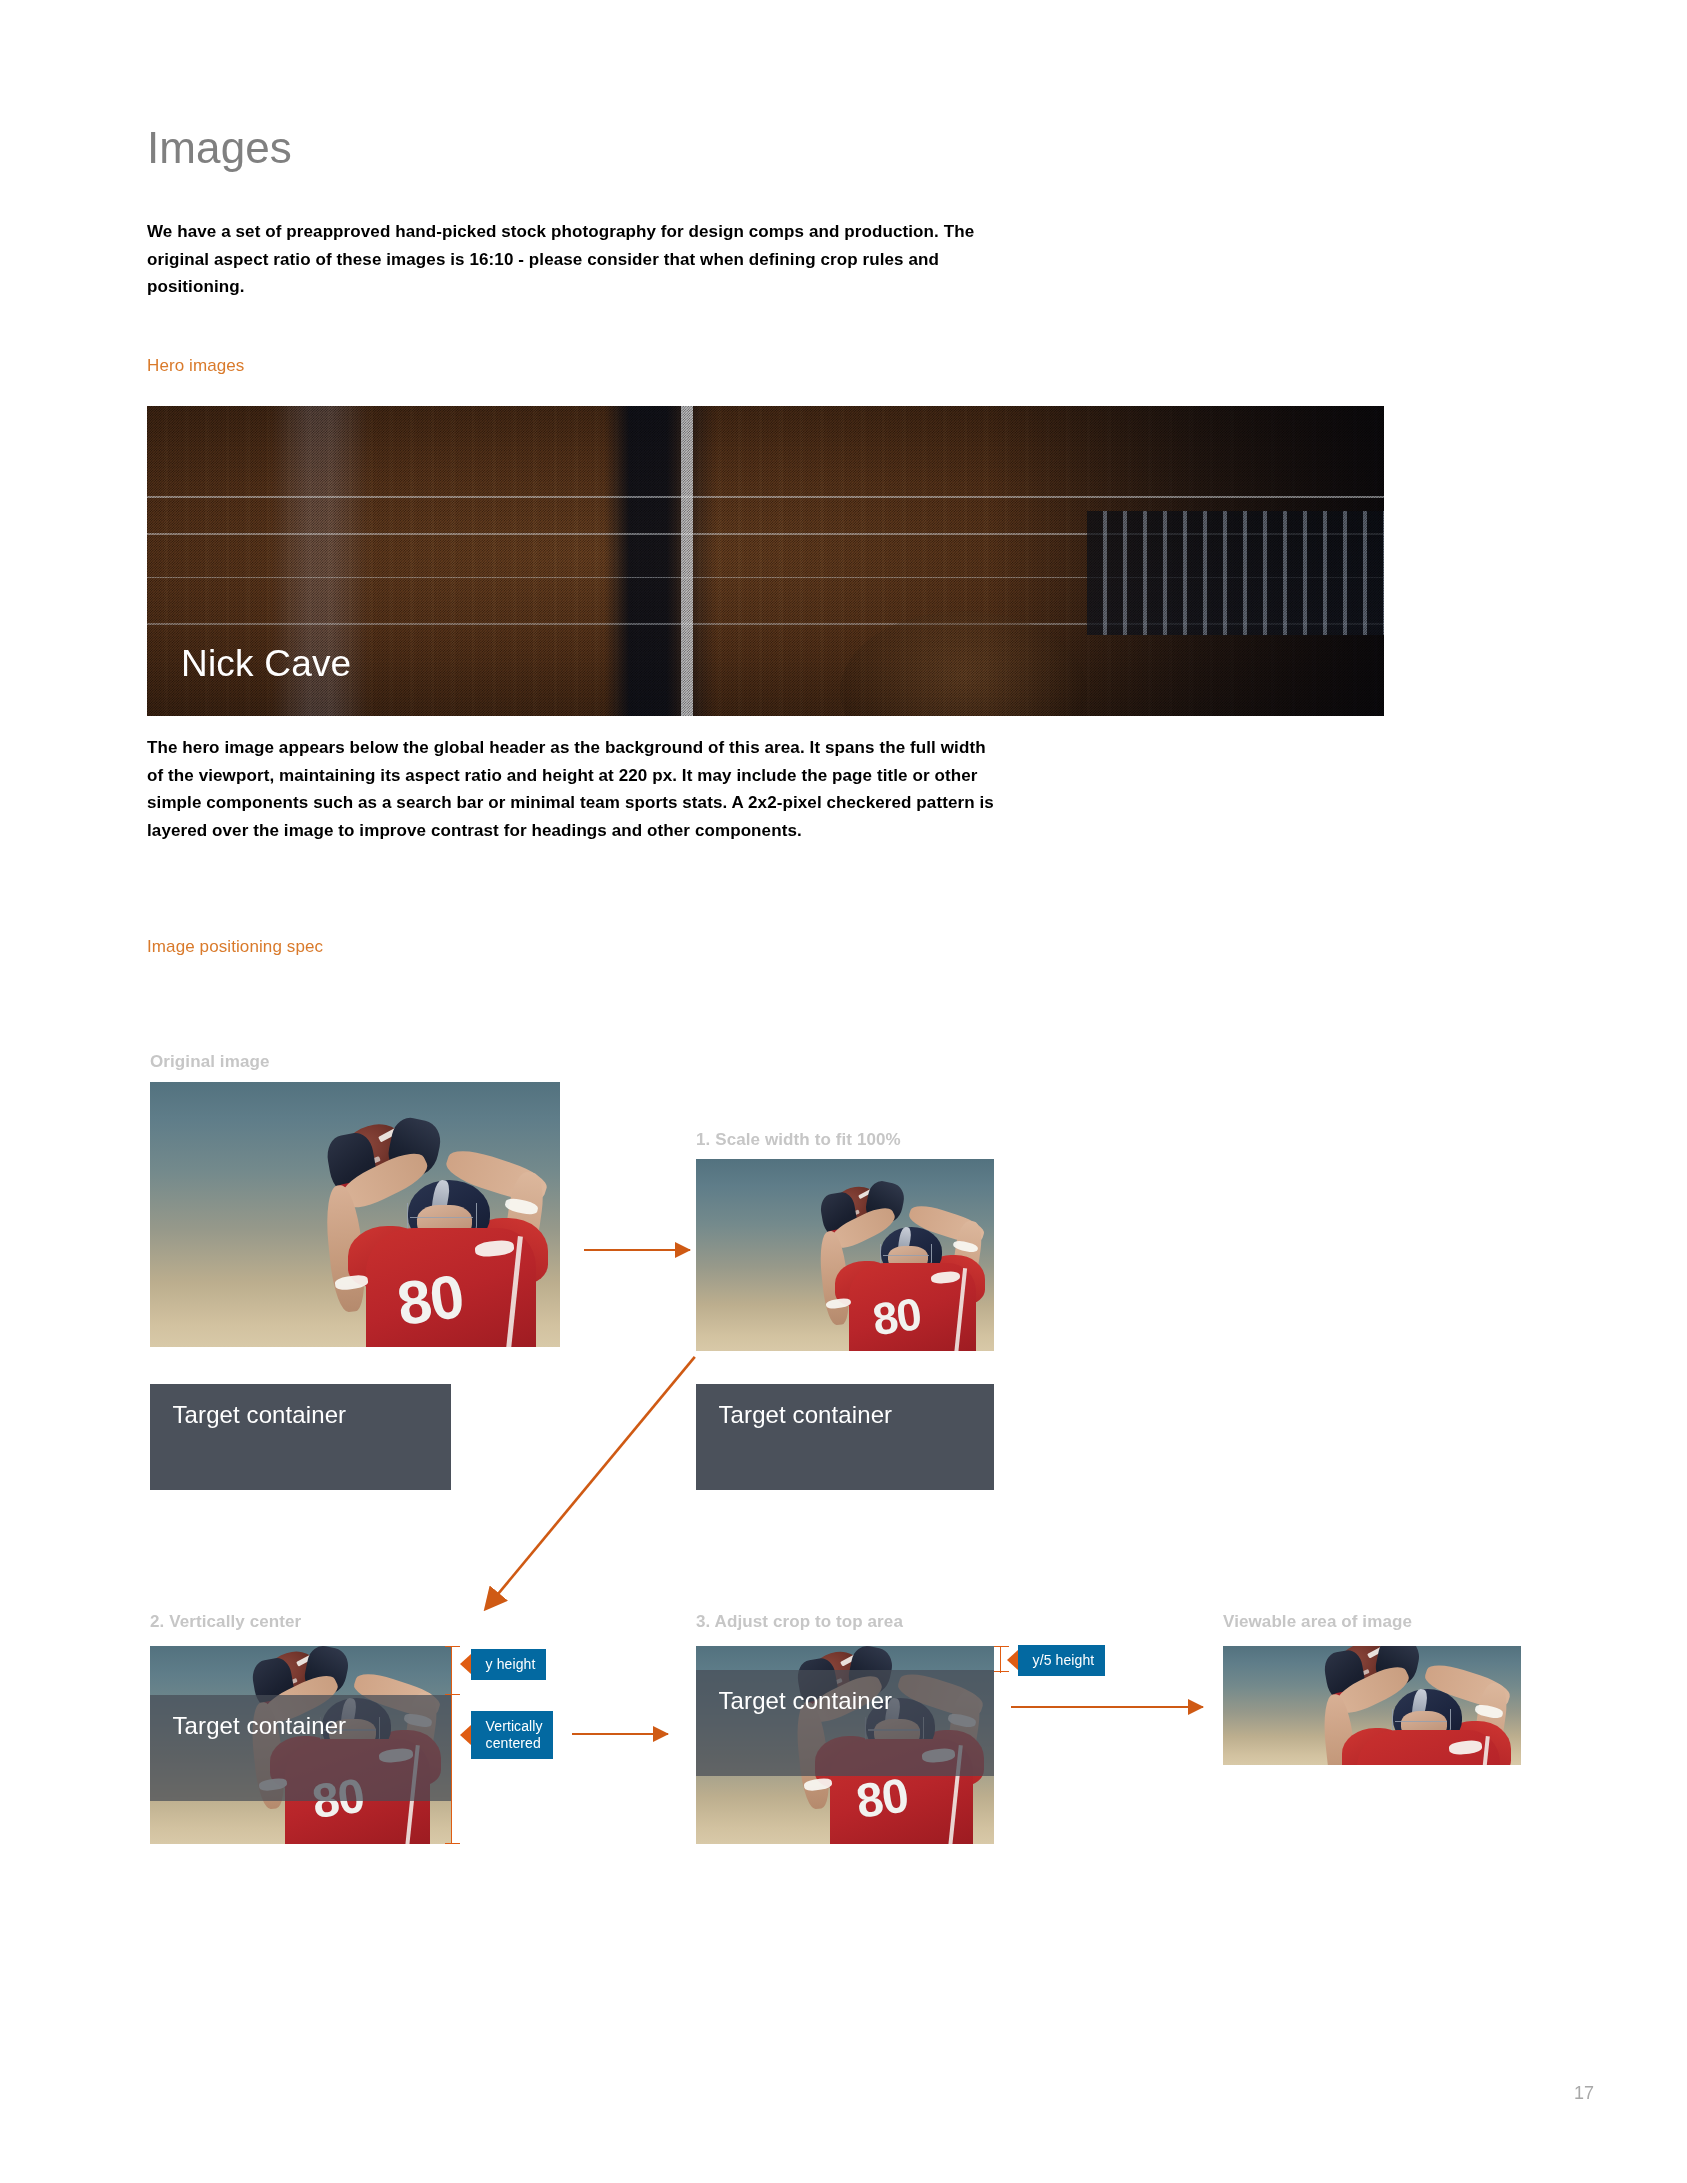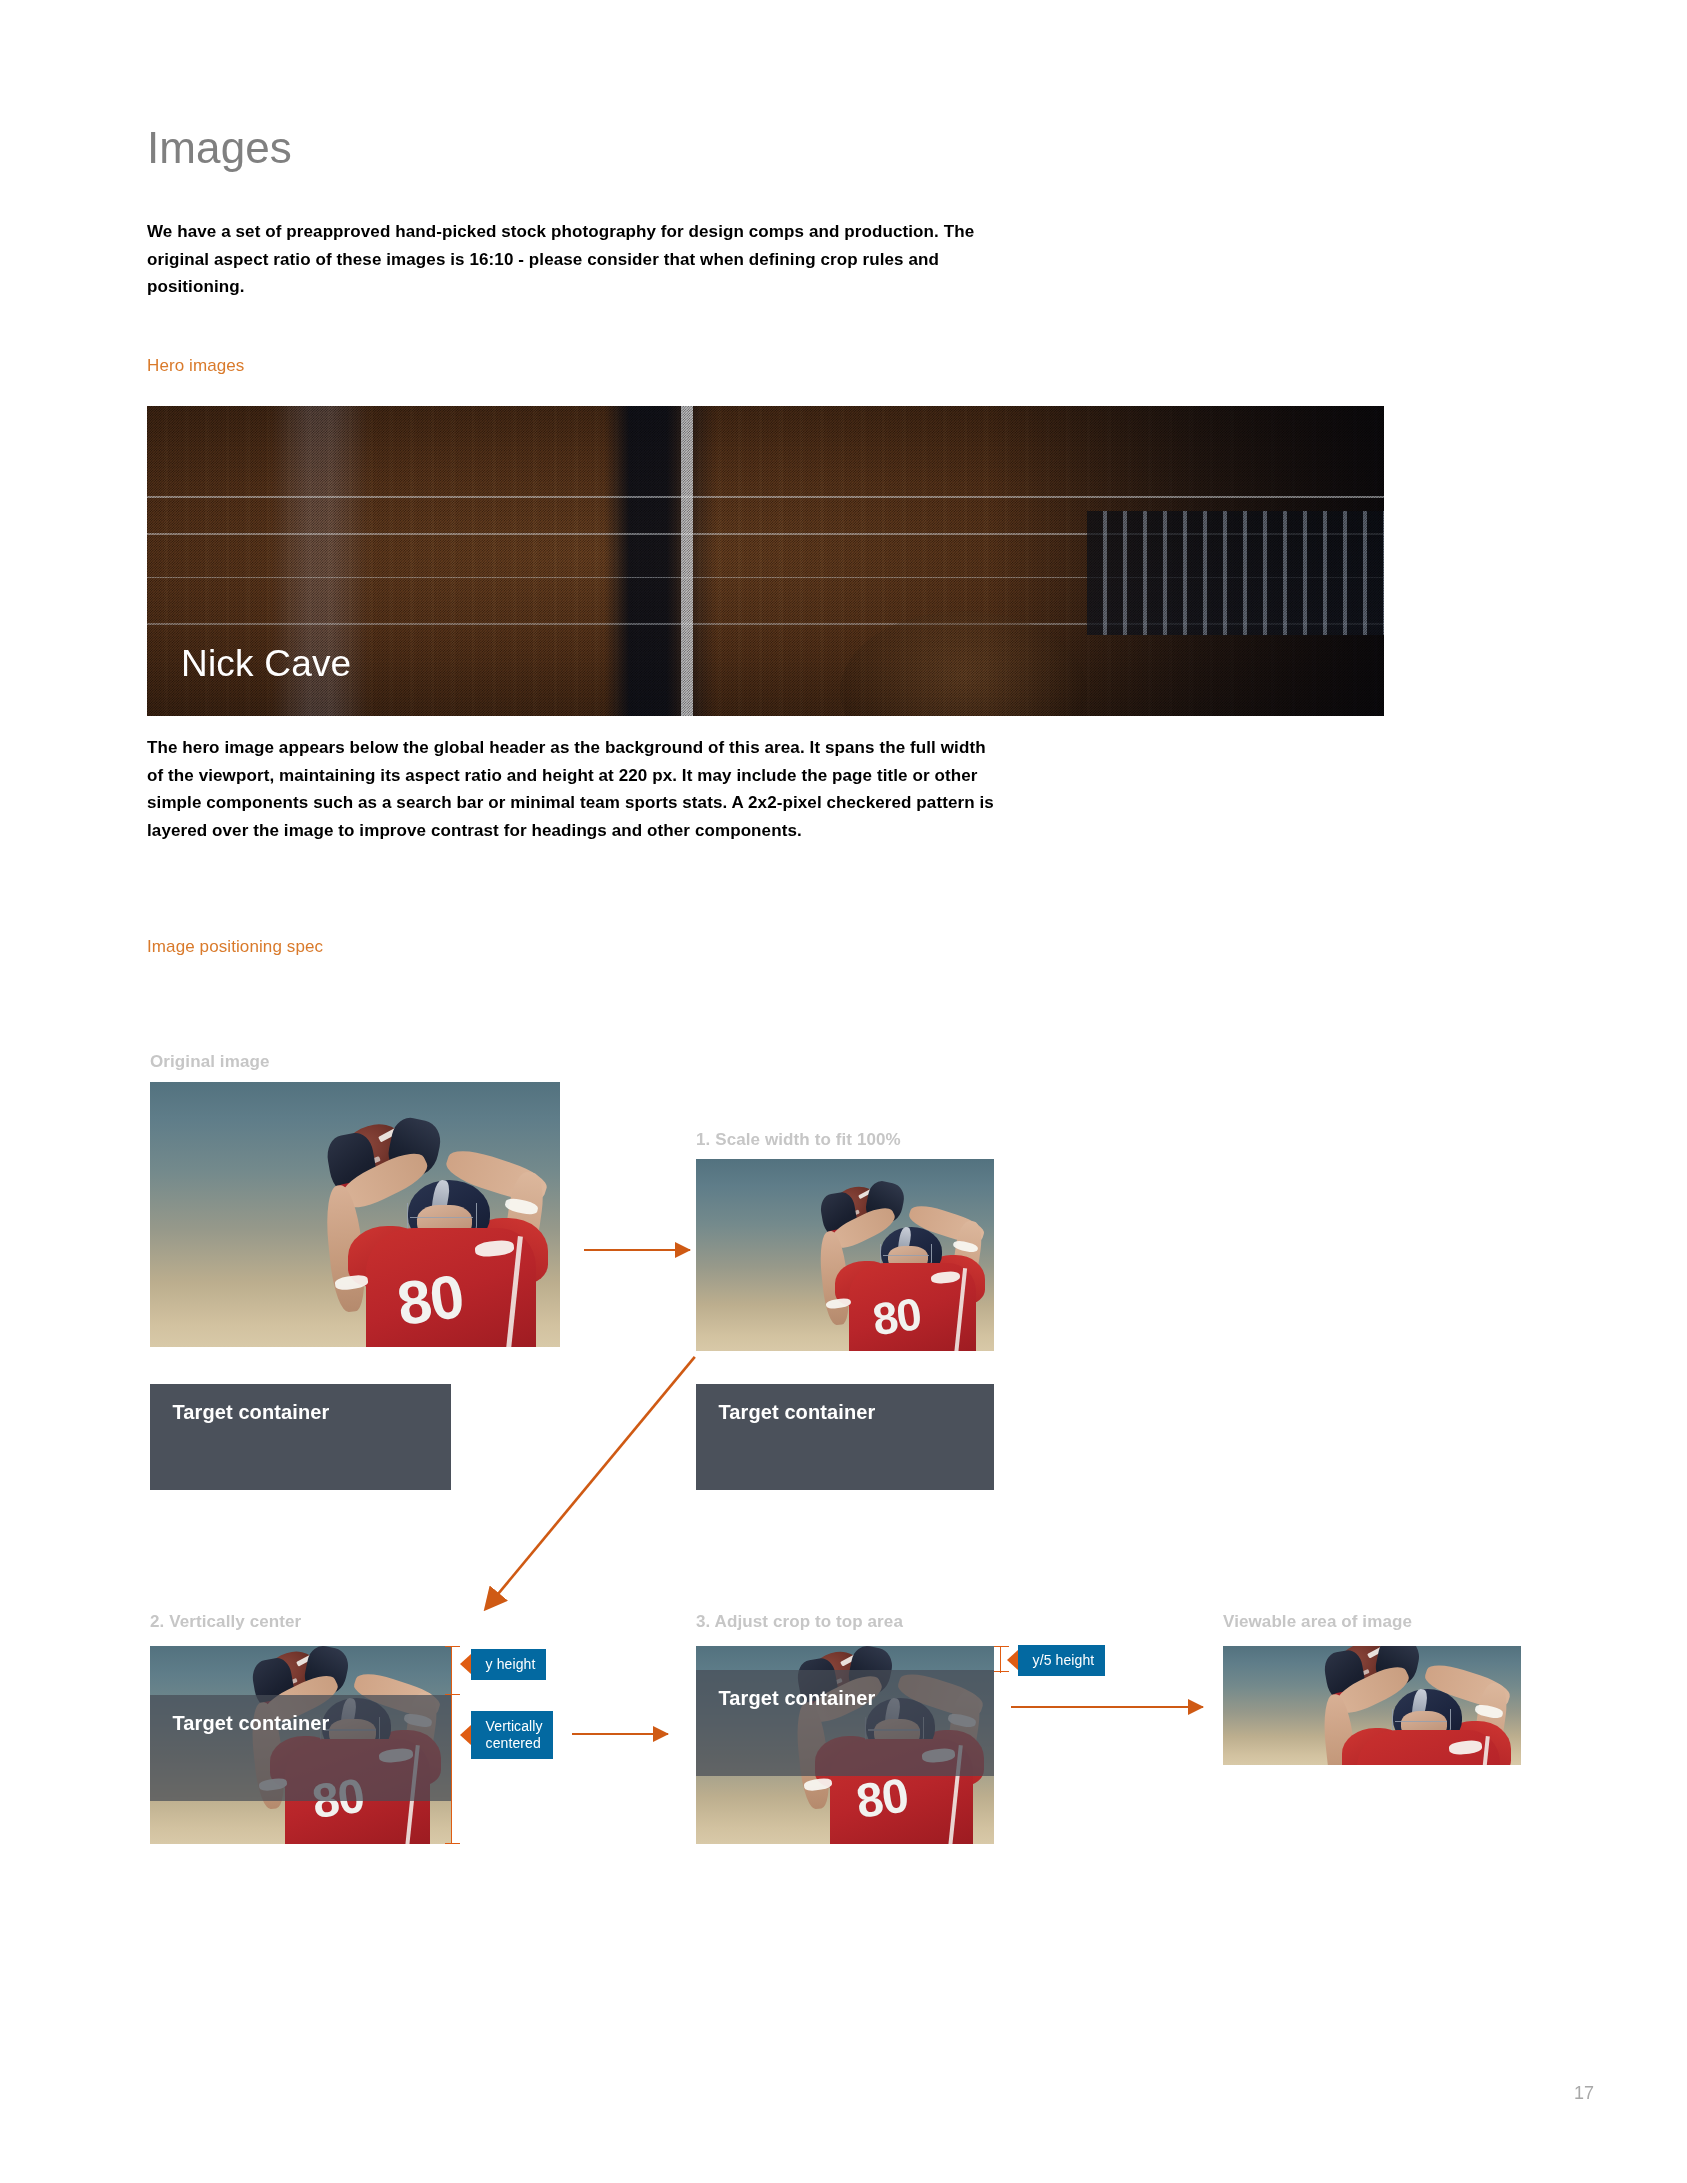--- a/index.html
+++ b/index.html
@@ -352,23 +352,23 @@
   
   .target-box {
     position: absolute;
     background: #4b515b;
   }
   .target-box.overlay { background: rgba(70,76,86,0.72); }
   .target-label {
     position: absolute;
     left: 22.5px;
     top: 17px;
-    font-size: 20px;
+    font-size: 24px;
     color: #ffffff;
-    font-weight: 700;
+    font-weight: 400;
     letter-spacing: 0.1px;
     white-space: nowrap;
   }
 
   
   .badge {
     position: absolute;
     background: #0369a1;
     color: #ffffff;
     font-size: 14px;

